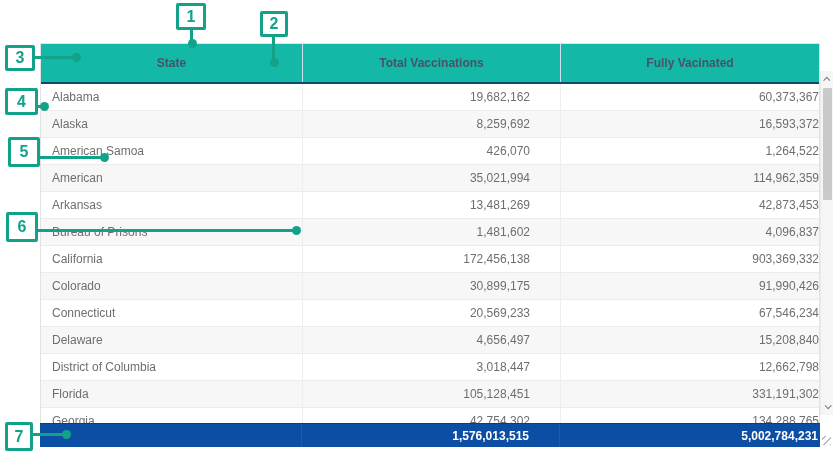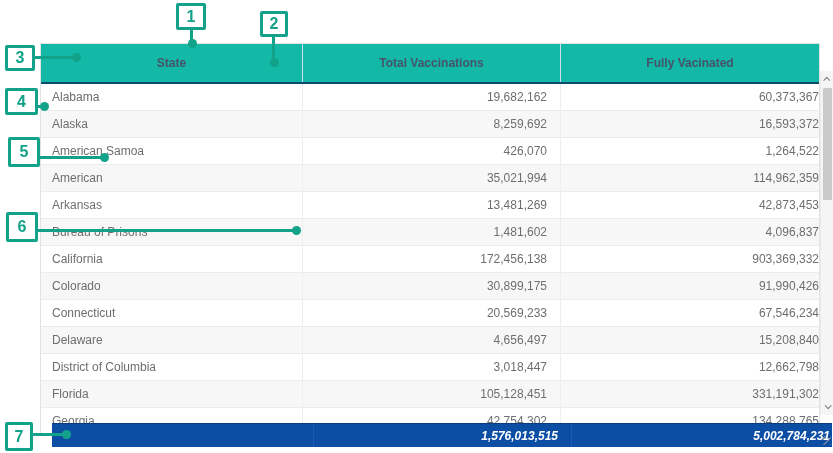--- a/index.html
+++ b/index.html
@@ -25,26 +25,26 @@
   .th:nth-child(2){ width:258px; border-right:1px solid #cfdcea; }
   .th:nth-child(3){ width:258px; }
 
   .tbody { }
   .trow { display:flex; height:27px; background:#ffffff; border-bottom:1px solid #ececec; box-sizing:border-box; }
   .trow.alt { background:#f7f7f8; }
   .td {
     display:flex; align-items:center; font-size:12px; color:#6e6e6e; box-sizing:border-box;
   }
   .td.c-state { width:262px; padding-left:11px; border-right:1px solid #eeeeee; }
-  .td.c-fully { width:258px; justify-content:flex-end; padding-right:13px; border-right:1px solid #eeeeee; }
+  .td.c-fully { width:258px; justify-content:flex-end; padding-right:30px; border-right:1px solid #eeeeee; }
   .td.c-total { width:258px; justify-content:flex-end; padding-right:0; }
 
   .total-row {
-    position:absolute; left:52px; top:423px; width:780px; height:24px;
-    display:flex; background:#0d4ea5; border-top:1px solid #0a3c80; box-sizing:border-box;font-style:italic;
+    position:absolute; left:40px; top:423px; width:780px; height:24px;
+    display:flex; background:#0d4ea5; border-top:1px solid #0a3c80; box-sizing:border-box;
   }
   .total-row .td { color:#ffffff; font-weight:bold; font-size:12px; }
   .total-row .c-state { border-right:1px solid #1a5cb4; }
   .total-row .c-fully { border-right:1px solid #1a5cb4; }
 
   
   .vscroll {
     position:absolute; left:820px; top:71px; width:13px; height:344px;
     background:#f5f5f5; border-left:1px solid #ebebeb; box-sizing:border-box;
   }

